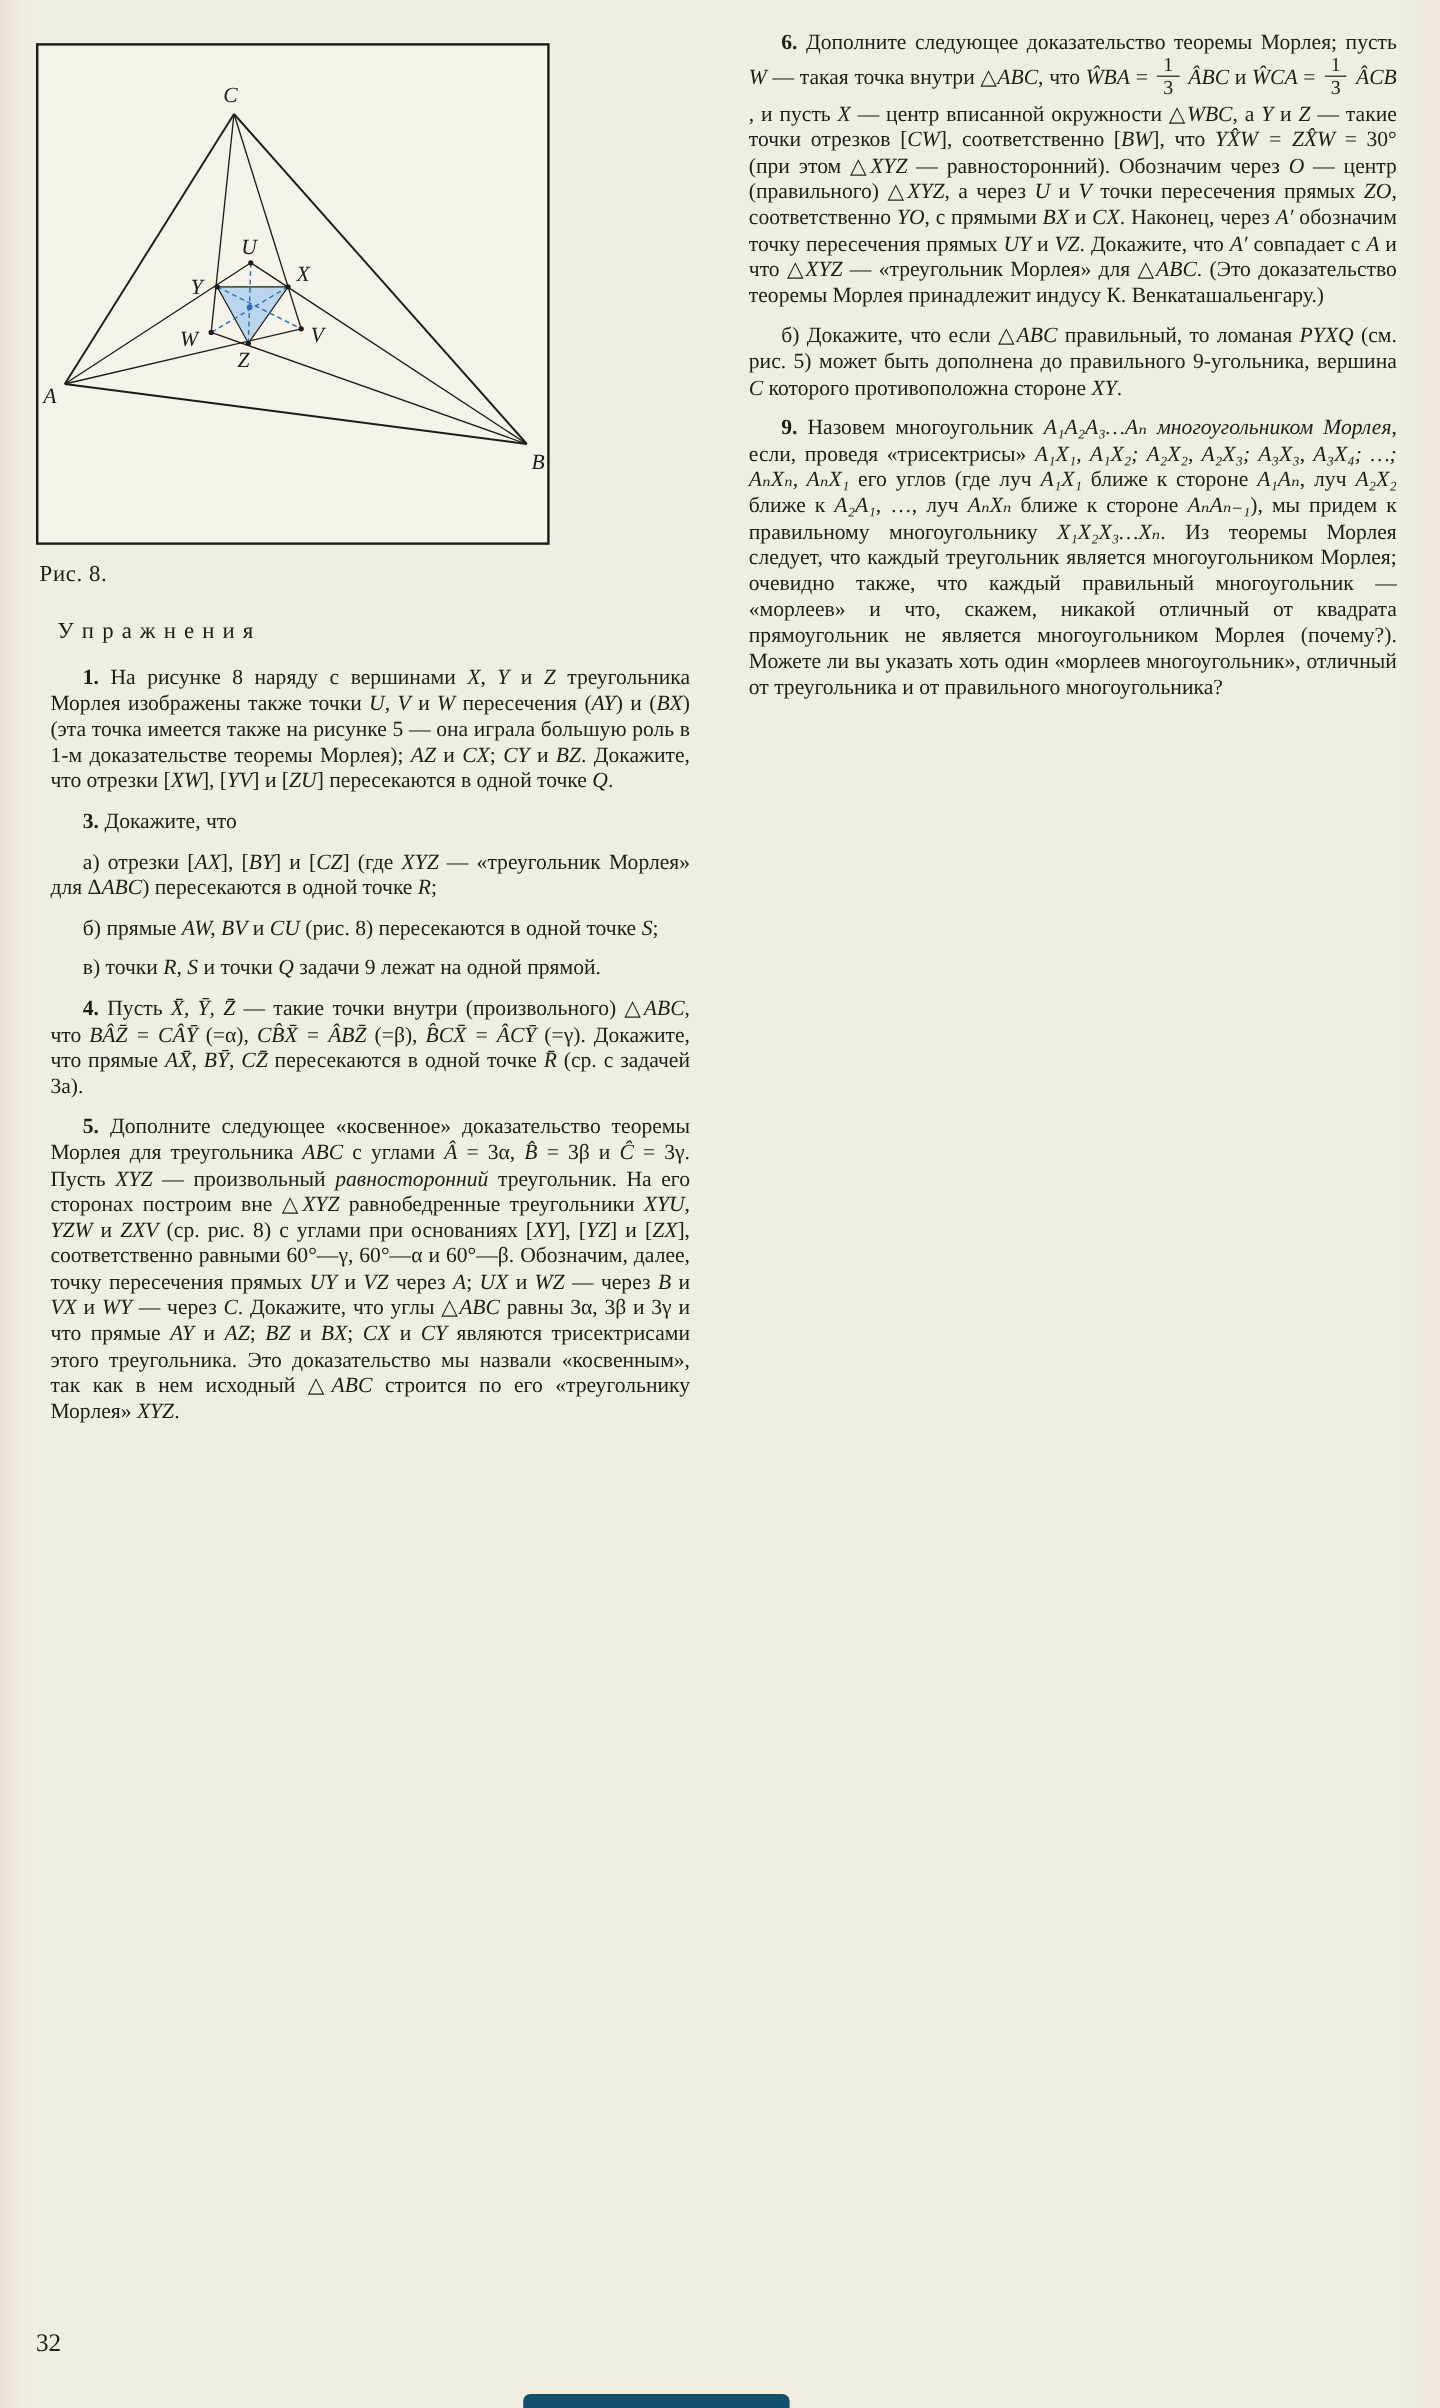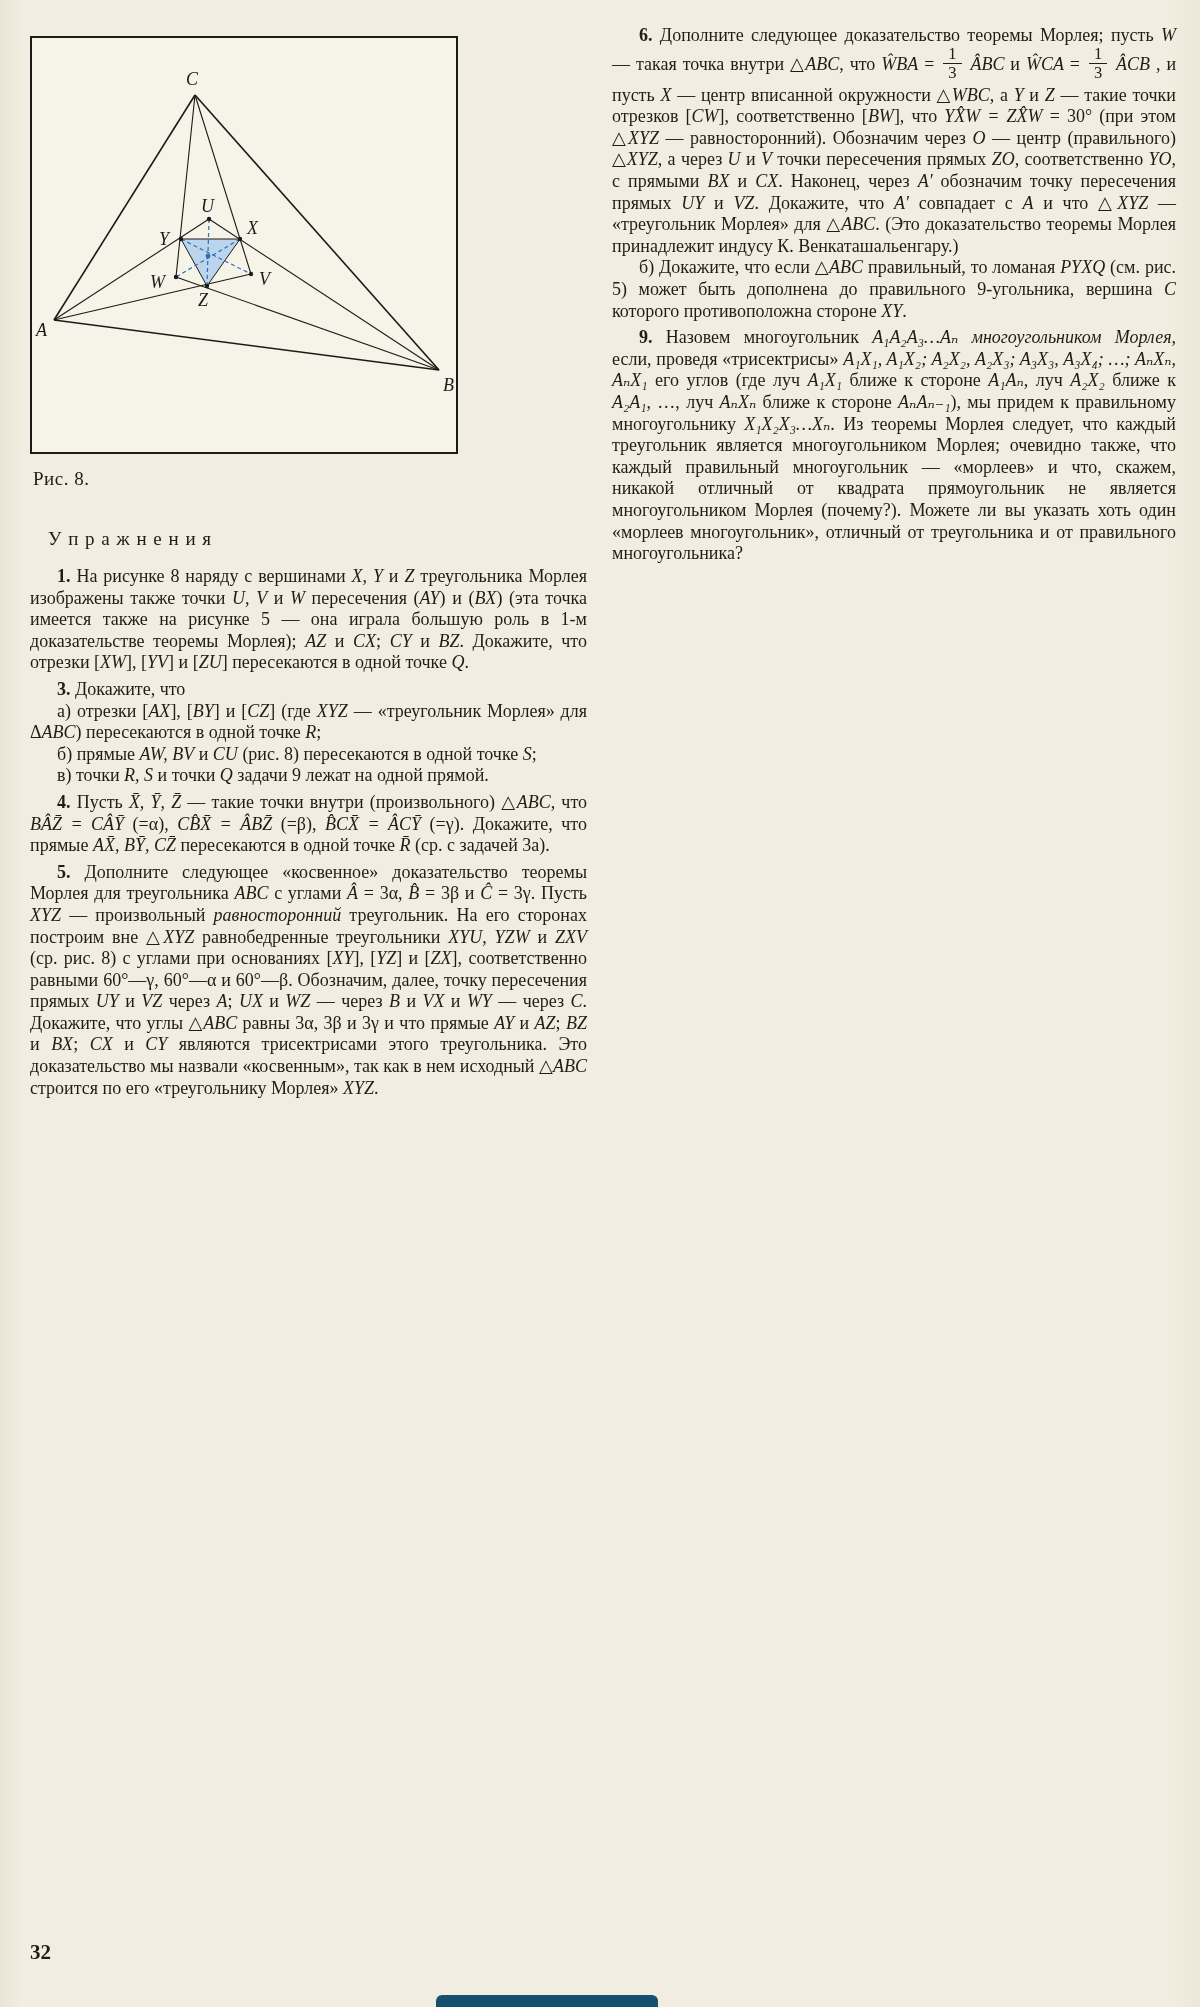--- a/index.html
+++ b/index.html
@@ -18,37 +18,37 @@
     position:absolute;left:33px;top:468px;
     font-weight:normal;font-size:19px;letter-spacing:.5px;
   }
   .col{
     position:absolute;text-align:justify;
     font-size:18px;line-height:21.6px;
   }
   .col.left{left:30px;top:510px;width:557px;}
   .col.right{left:612px;top:20px;width:564px;}
   .exercises-heading{
-    font-size:19px;line-height:26px;margin:16px 0 14px 18px;
+    font-size:19px;line-height:26px;margin:4px 0 14px 18px;
     letter-spacing:1px;text-align:left;
   }
-  p.para{margin:0;text-indent:27px;}
+  p.para{margin:12px;text-indent:27px;}
   p.para.ex-start{margin-top:5px;}
   .b{font-weight:bold;}
   .i{font-style:italic;}
   .frac{
     display:inline-block;vertical-align:middle;text-align:center;
     line-height:1.12;font-size:.92em;margin:0 3px;position:relative;top:-2px;
     text-indent:0;
   }
   .frac .num{display:block;padding:0 5px;border-bottom:1.4px solid currentColor;}
   .frac .den{display:block;padding:0 5px;}
   .page-number{
     position:absolute;left:30px;top:1940px;
-    font-weight:bold;font-size:21px;
+    font-weight:normal;font-size:21px;
   }
   .bottom-strip{
     position:absolute;left:436px;top:1995px;width:222px;height:12px;
     background:#15506e;border-radius:6px 6px 0 0;
   }
   svg text{
     font-family:"Liberation Serif","DejaVu Serif",serif;
     font-style:italic;font-size:18px;fill:#1d1b17;
   }
 </style>

